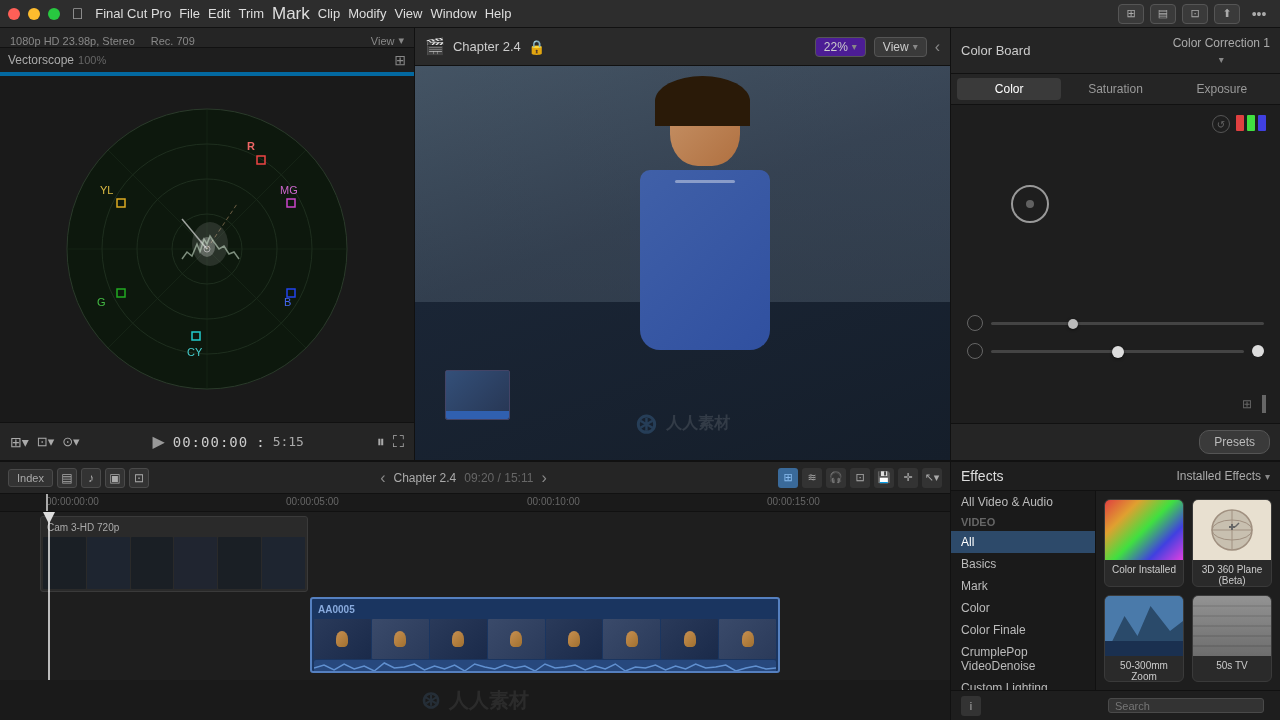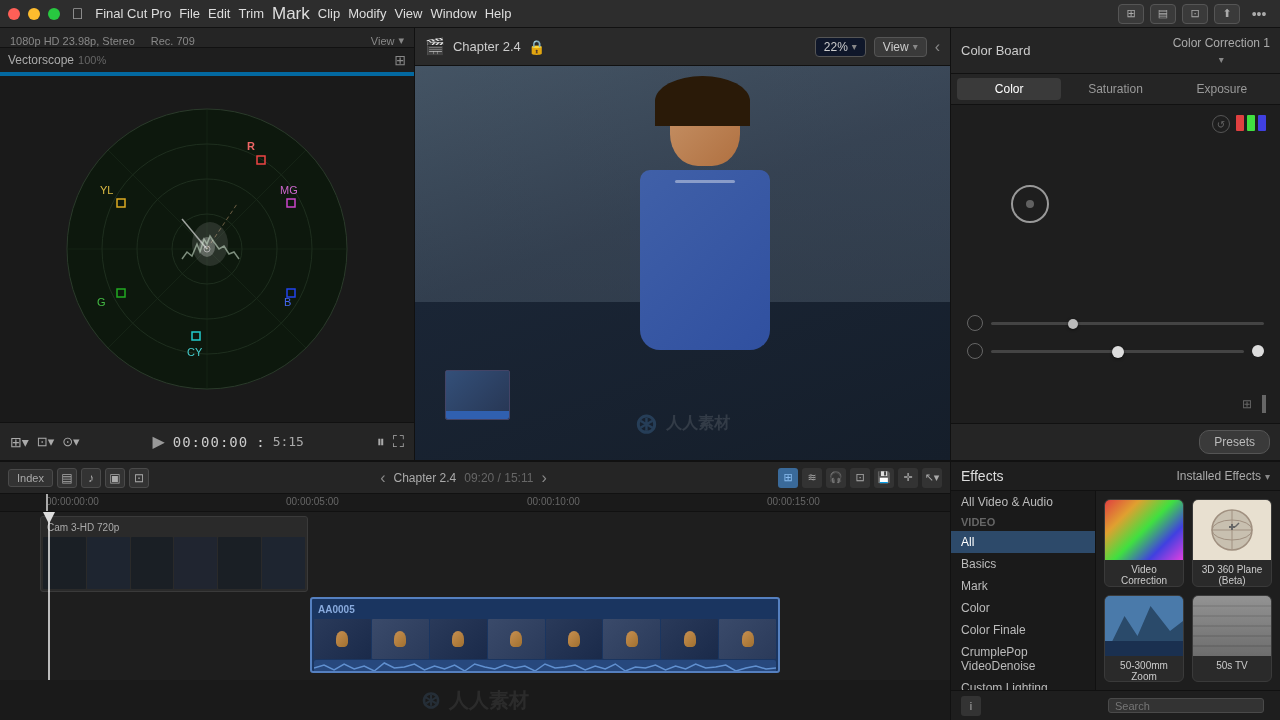--- a/index.html
+++ b/index.html
@@ -126,21 +126,21 @@
       </div>
     </div>
 
     <div style="flex:1;display:flex;flex-direction:column;background:#0a0a0a;">
 
       <div style="height:38px;background:#2a2a2a;display:flex;align-items:center;padding:0 10px;gap:8px;border-bottom:1px solid #111;">
         <span style="font-size:16px;color:#888;">🎬</span>
         <span style="font-size:13px;color:#ccc;font-weight:500;">Chapter 2.4</span>
         <span style="font-size:14px;color:#666;">🔒</span>
         <div style="margin-left:auto;display:flex;align-items:center;gap:8px;">
-          <div style="display:flex;align-items:center;gap:4px;background:#0f172a;border-radius:4px;padding:2px 8px;cursor:pointer;border:1px solid #555;">
+          <div style="display:flex;align-items:center;gap:4px;background:#4c1d95;border-radius:4px;padding:2px 8px;cursor:pointer;border:1px solid #555;">
             <span style="font-size:12px;color:#ccc;">22%</span>
             <span style="font-size:10px;color:#888;">▾</span>
           </div>
           <div style="display:flex;align-items:center;gap:4px;background:#3a3a3a;border-radius:4px;padding:2px 8px;cursor:pointer;border:1px solid #555;">
             <span style="font-size:12px;color:#ccc;">View</span>
             <span style="font-size:10px;color:#888;">▾</span>
           </div>
           <span style="font-size:16px;color:#888;cursor:pointer;">‹</span>
         </div>
       </div>
@@ -374,21 +374,21 @@
           <div style="padding:4px 10px;font-size:12px;color:#bbb;cursor:pointer;">CrumplePop VideoDenoise</div>
           <div style="padding:4px 10px;font-size:12px;color:#bbb;cursor:pointer;">Custom Lighting</div>
 
         </div>
 
         <div style="flex:1;overflow-y:auto;padding:8px;display:grid;grid-template-columns:1fr 1fr;gap:8px;align-content:start;">
 
           <div style="background:#2a2a2a;border-radius:6px;overflow:hidden;cursor:pointer;border:1px solid #3a3a3a;">
             <div style="width:100%;height:60px;background:linear-gradient(135deg, #e04040 0%, #e0a030 25%, #40e040 50%, #4040e0 75%, #e040e0 100%);display:flex;align-items:center;justify-content:center;">
             </div>
-            <div style="padding:4px 6px;font-size:10px;color:#ccc;text-align:center;">Video Correction</div>
+            <div style="padding:4px 6px;font-size:10px;color:#ccc;text-align:center;">Color Installed</div>
           </div>
 
           <div style="background:#2a2a2a;border-radius:6px;overflow:hidden;cursor:pointer;border:1px solid #3a3a3a;">
             <div style="width:100%;height:60px;background:#e8e0d0;display:flex;align-items:center;justify-content:center;position:relative;">
 
               <svg width="50" height="50" viewBox="0 0 50 50">
                 <circle cx="25" cy="25" r="20" fill="#c8c0b0" stroke="#a09080" stroke-width="1.5"></circle>
                 <ellipse cx="25" cy="25" rx="20" ry="10" fill="none" stroke="#a09080" stroke-width="1"></ellipse>
                 <line x1="5" y1="25" x2="45" y2="25" stroke="#a09080" stroke-width="1"></line>
                 <line x1="25" y1="5" x2="25" y2="45" stroke="#a09080" stroke-width="1"></line>

